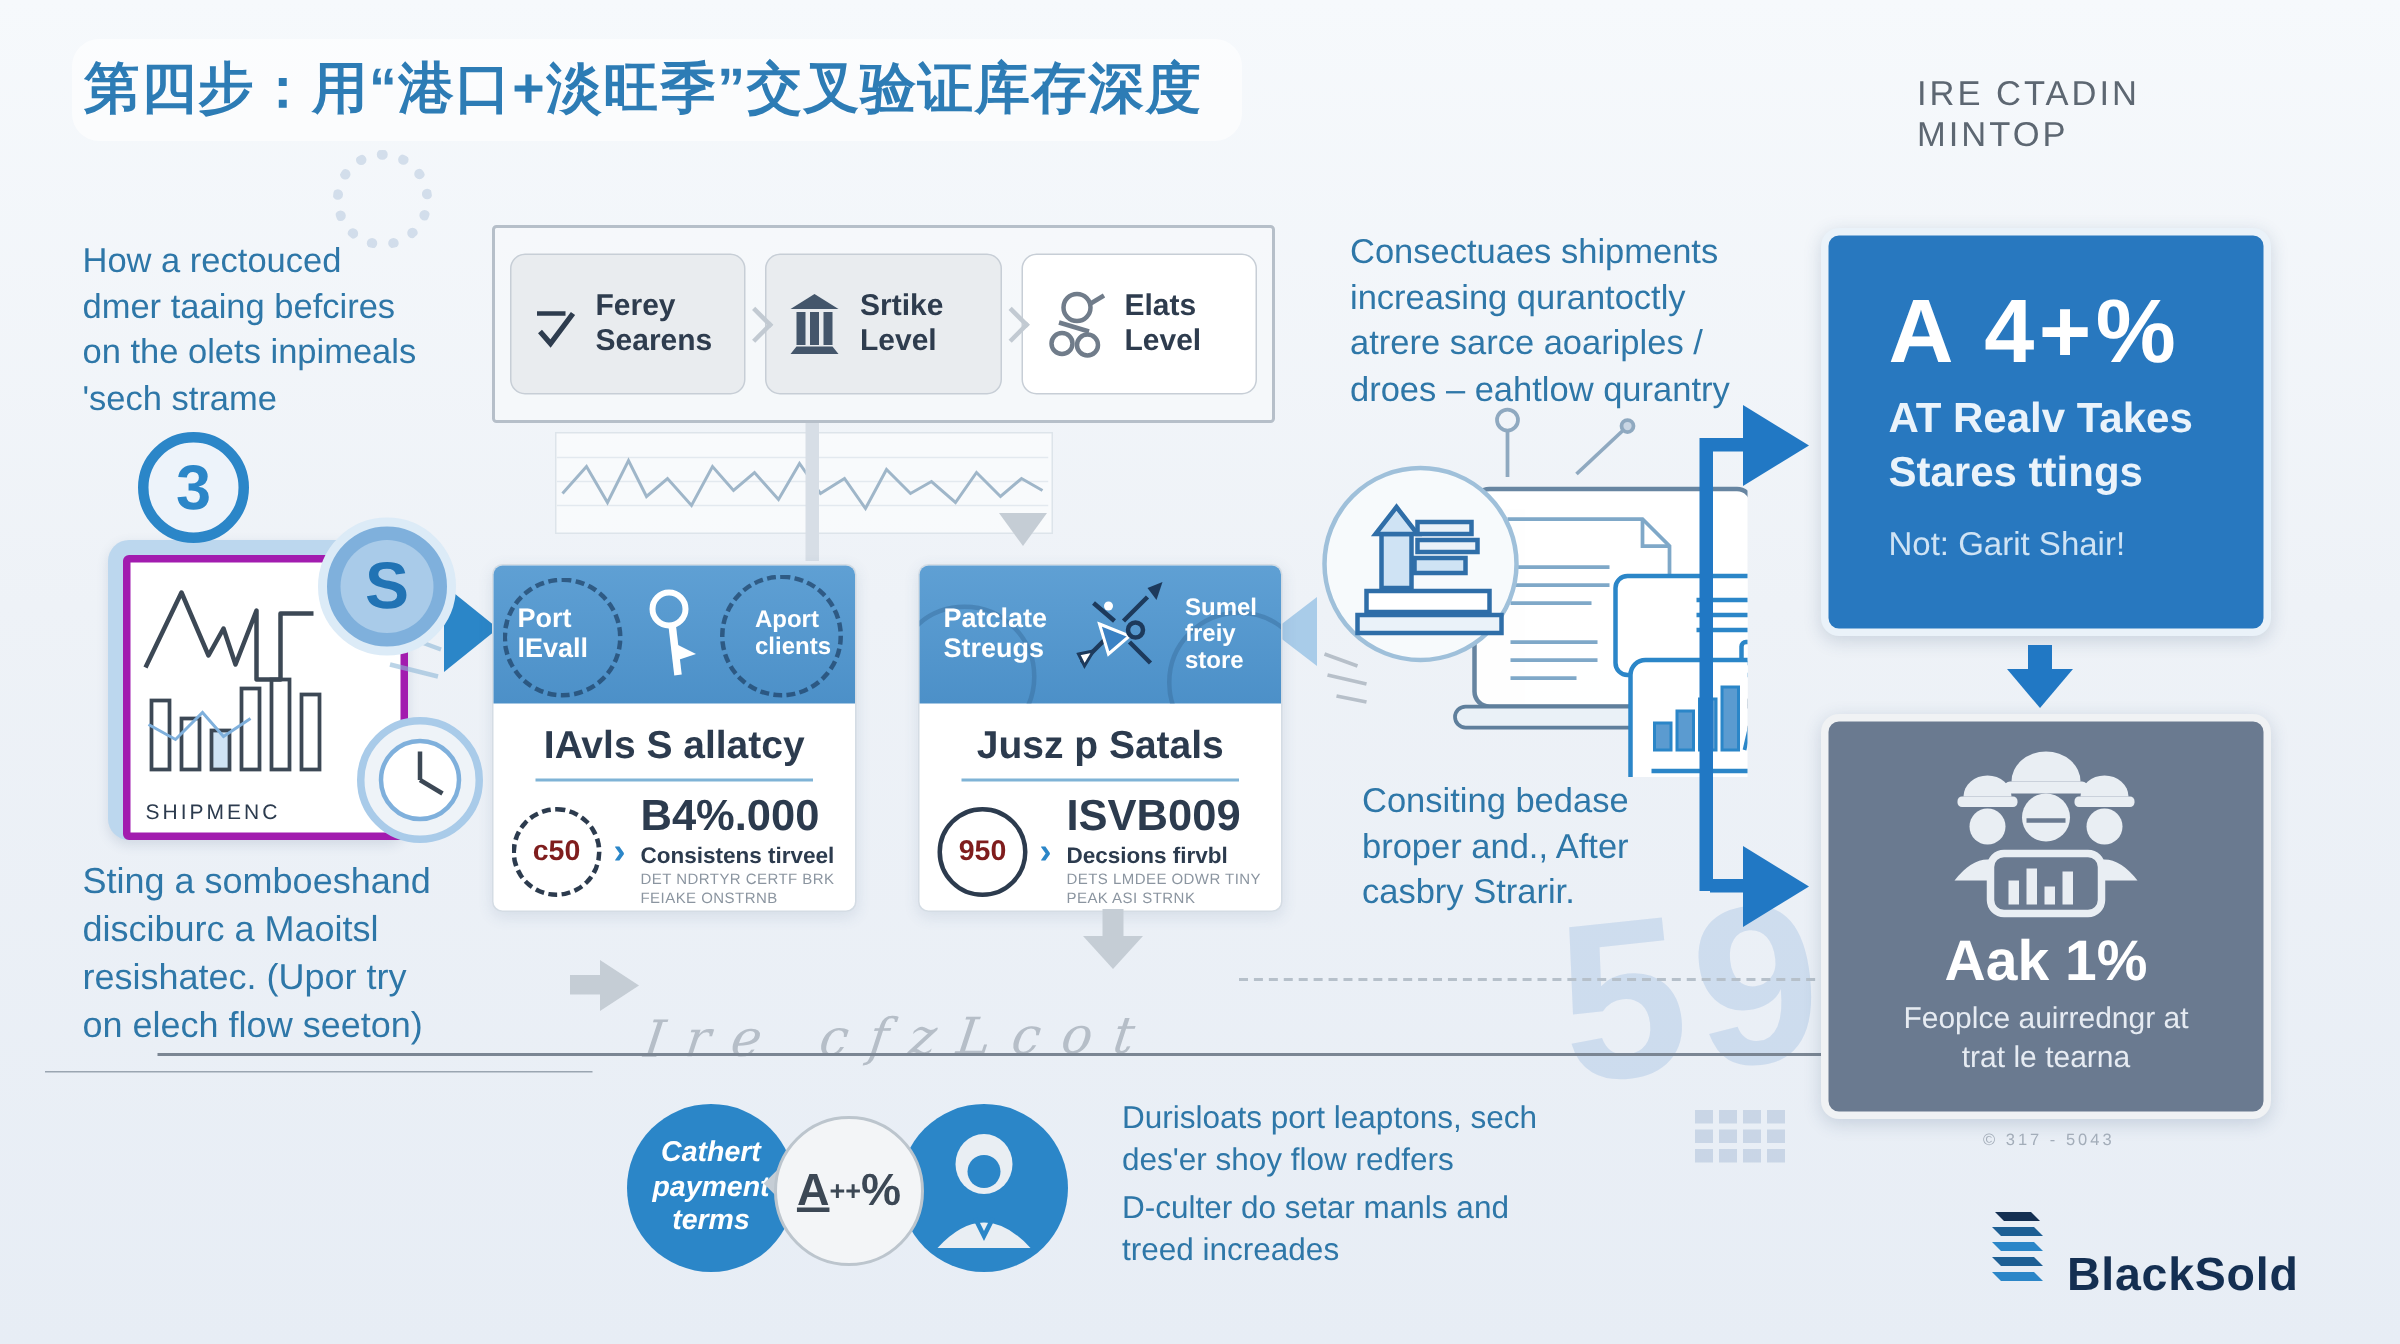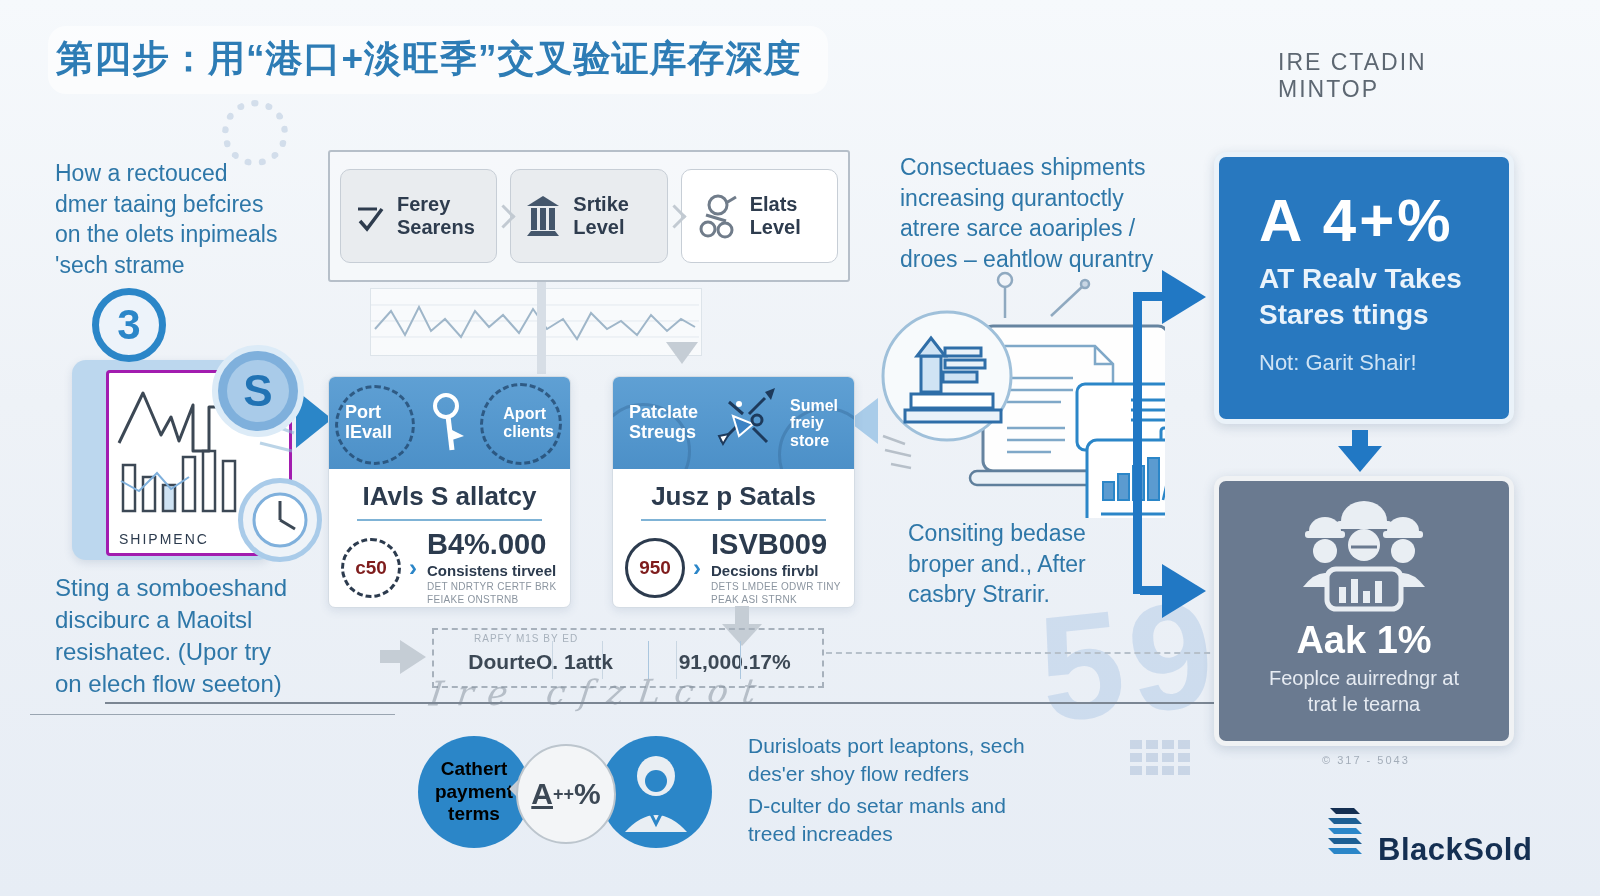--- a/index.html
+++ b/index.html
@@ -70,22 +70,22 @@
 
   .scribble{left:430px;top:672px;font-family:"DejaVu Serif",serif;font-style:italic;
     font-size:34px;letter-spacing:14px;color:rgba(130,142,154,.5);transform:skewX(-8deg) rotate(-.5deg);}
 
   .axis{left:105px;top:702px;width:1125px;height:2px;background:#7b8693;}
   .bulletline{left:30px;top:714px;width:365px;height:1px;background:#9aa5b1;}
   .bullets{left:35px;top:724px;width:380px;font-size:19px;color:#2e77a8;line-height:1.3;}
 
   
   .bcir{border-radius:50%;display:flex;align-items:center;justify-content:center;text-align:center;}
-  .bc1{left:418px;top:736px;width:112px;height:112px;background:#2b86c8;color:#000000;
-    font-size:19px;font-weight:800;line-height:1.2;}
+  .bc1{left:418px;top:736px;width:112px;height:112px;background:#2b86c8;color:#ffffff;
+    font-size:19px;font-weight:800;line-height:1.2;font-style:italic;}
   .bc2{left:516px;top:744px;width:96px;height:96px;background:#f3f5f7;border:2px solid #bcc5cd;
     color:#3c4855;font-size:30px;font-weight:800;z-index:3;}
   .bc2 sup{font-size:18px;}
   .bc2 .ua{text-decoration:underline;}
   .bc3{left:600px;top:736px;width:112px;height:112px;background:#2b86c8;z-index:2;}
   .diam{width:14px;height:14px;background:#c5cdd5;transform:rotate(45deg);}
 
   
   .connV{left:1133px;top:292px;width:9px;height:302px;background:#2178c4;}
   .connH{background:#2178c4;}
@@ -107,21 +107,21 @@
   
   .wm59{left:1040px;top:575px;font-size:150px;font-weight:700;color:rgba(125,165,215,.26);
     transform:rotate(-6deg);letter-spacing:6px;}
   .dots{left:1130px;top:740px;display:grid;grid-template-columns:repeat(4,12px);grid-gap:4px;}
   .dots span{width:12px;height:9px;background:rgba(120,150,190,.28);}
   .gear{left:222px;top:100px;width:52px;height:52px;border:7px dotted rgba(150,175,205,.35);border-radius:50%;}
 
   
   .clip{left:72px;top:360px;width:200px;height:200px;background:#bcd7ee;border-radius:14px;
     padding:10px;box-sizing:border-box;box-shadow:0 3px 8px rgba(60,90,130,.15);}
-  .clipin{position:relative;width:100%;height:100%;background:#fff;border-radius:4px;border:3px solid #a21caf;margin-left:24px;}
+  .clipin{position:relative;width:100%;height:100%;background:#fff;border-radius:4px;border:5px solid #a21caf;}
   .shiplbl{position:absolute;left:10px;bottom:6px;font-size:14px;letter-spacing:2px;color:#2c3b4e;}
   .b3{left:92px;top:288px;width:74px;height:74px;border:7px solid #2b86c8;background:#edf3fa;
     border-radius:50%;display:flex;align-items:center;justify-content:center;font-size:42px;
     font-weight:800;color:#2b86c8;box-sizing:border-box;z-index:3;}
   .bS{left:212px;top:345px;width:92px;height:92px;border:6px solid #dcebf7;background:#7fb0dc;
     border-radius:50%;display:flex;align-items:center;justify-content:center;box-sizing:border-box;z-index:4;}
   .bSin{width:62px;height:62px;background:#a9cbe9;border-radius:50%;display:flex;align-items:center;
     justify-content:center;font-size:44px;font-weight:800;color:#2173b4;}
   .clock{left:238px;top:478px;width:84px;height:84px;background:#eef3f8;border:5px solid #a9cbe9;
     border-radius:50%;box-sizing:border-box;z-index:3;}
@@ -316,32 +316,20 @@
         </div>
       </div>
     </div>
   </div>
 
   <div class="abs" style="left:380px;top:650px;width:20px;height:13px;background:#c5cdd5;"></div>
   <div class="abs tri" style="left:400px;top:640px;border-top:17px solid transparent;border-bottom:17px solid transparent;border-left:26px solid #c5cdd5;"></div>
   <div class="abs" style="left:735px;top:606px;width:14px;height:18px;background:#c5cdd5;"></div>
   <div class="abs tri" style="left:722px;top:624px;border-left:20px solid transparent;border-right:20px solid transparent;border-top:22px solid #c5cdd5;"></div>
 
-  <div class="abs tl">
-    <div class="tag">RAPFY M1S BY ED</div>
-    <span class="tick" style="left:118px;"></span>
-      <span class="tick" style="left:168px;"></span>
-    <span class="tick" style="left:214px;background:#aac6de;"></span>
-      <span class="tick" style="left:242px;"></span>
-    <span class="tick" style="left:306px;background:#aac6de;"></span>
-    <div class="cells">
-      <div class="cellL">DourteO. 1attk</div>
-      <div class="cellR">91,000.17%</div>
-    </div>
-  </div>
   <div class="abs" style="left:826px;top:652px;width:404px;border-top:2px dashed #b6c0ca;"></div>
 
   <div class="abs scribble">Ire cfzLcot</div>
   <div class="abs axis"></div>
   <div class="abs tri" style="left:1228px;top:695px;border-top:8px solid transparent;border-bottom:8px solid transparent;border-left:15px solid #7b8693;"></div>
   <div class="abs bulletline"></div>
 
 
   <div class="abs bcir bc1 ml">Cathert
 payment

